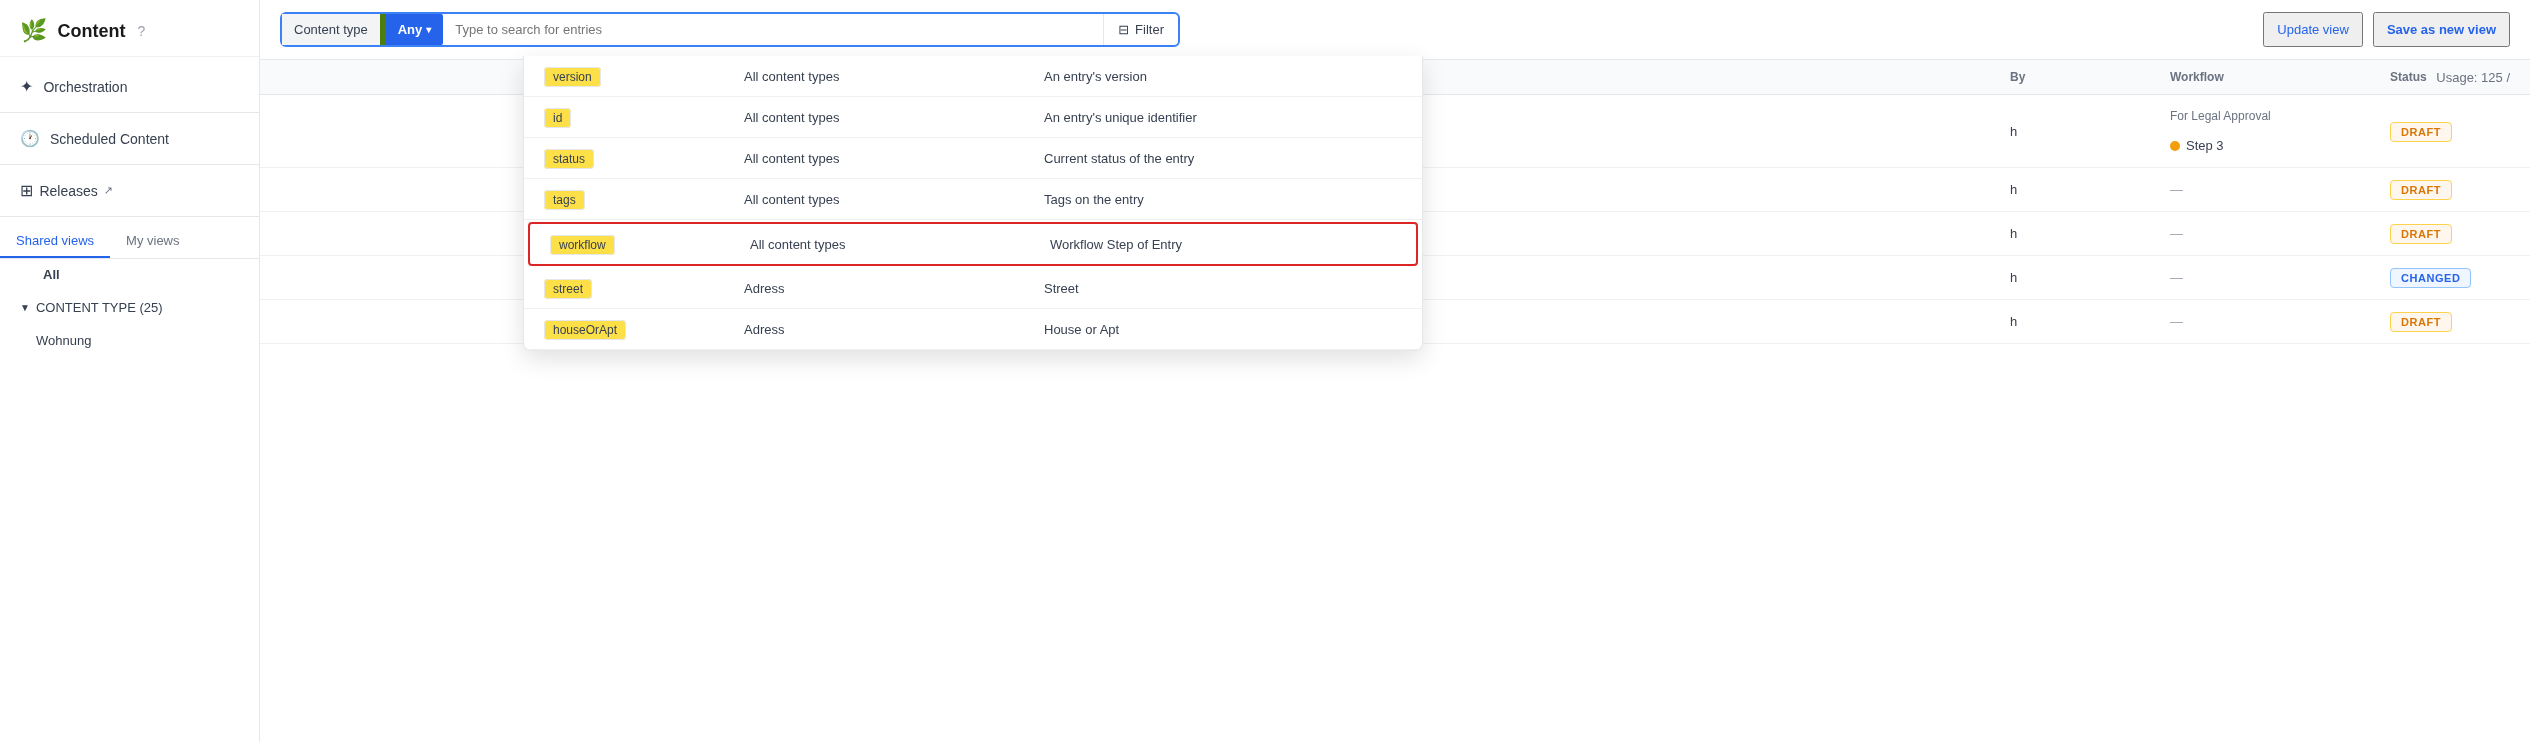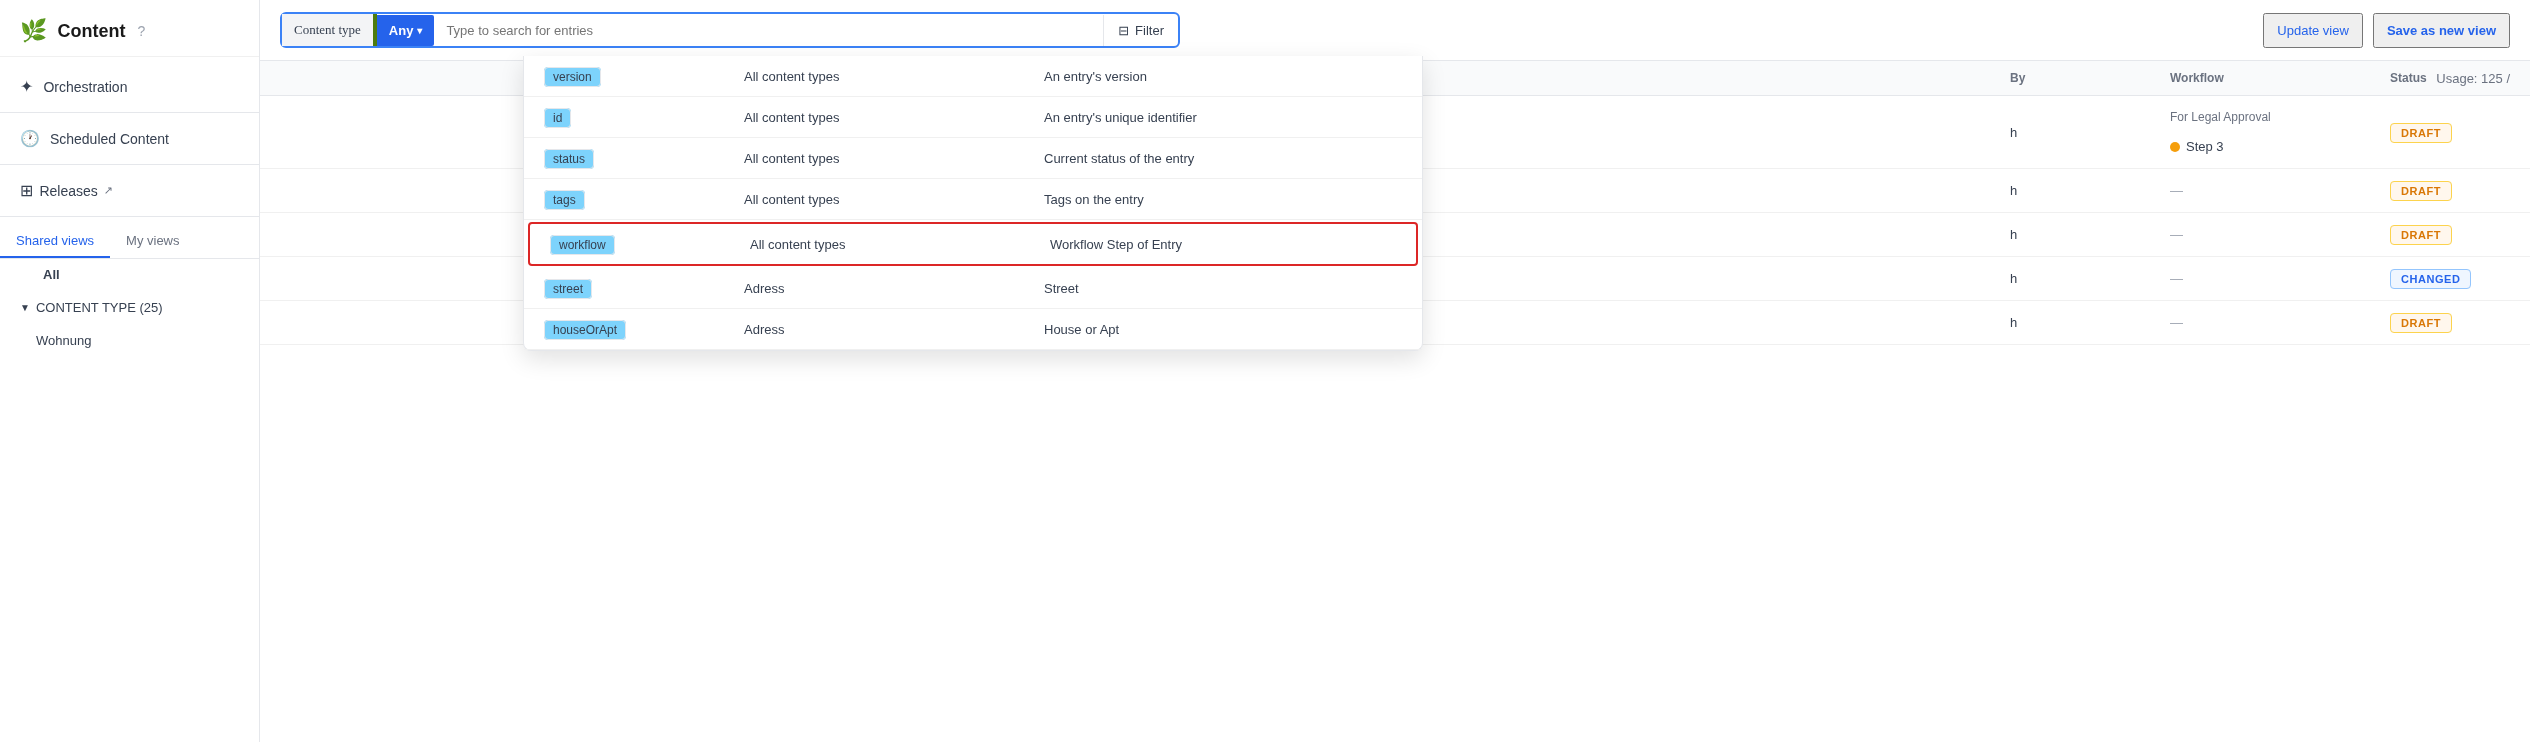--- a/index.html
+++ b/index.html
@@ -30,37 +30,37 @@
     .sidebar-content-type .chevron { font-size: 10px; }
 
     .sidebar-sub-item { padding: 8px 20px 8px 36px; font-size: 13px; color: #374151; cursor: pointer; }
 
     
     .main { flex: 1; display: flex; flex-direction: column; overflow: hidden; position: relative; }
 
     
     .toolbar { display: flex; align-items: center; gap: 10px; padding: 12px 20px; border-bottom: 1px solid #e5e7eb; background: #fff; position: relative; z-index: 100; }
     .search-bar { display: flex; align-items: center; border: 2px solid #3b82f6; border-radius: 6px; overflow: visible; background: #fff; flex: 0 0 900px; position: relative; }
-    .content-type-btn { display: flex; align-items: center; gap: 4px; padding: 8px 12px; background: #f3f4f6; border-right: 4px solid #4d7c0f; font-size: 13px; color: #374151; white-space: nowrap; font-family: Liberation Serif, serif; }
+    .content-type-btn { display: flex; align-items: center; gap: 4px; padding: 8px 12px; background: #f3f4f6; border-right: 6px solid #4d7c0f; font-size: 13px; color: #374151; white-space: nowrap; }
     .any-btn { display: flex; align-items: center; gap: 4px; padding: 8px 12px; background: #2563eb; color: #fff; font-size: 13px; font-weight: 600; border-radius: 0 2px 2px 0; cursor: pointer; }
     .any-chevron { font-size: 10px; }
     .search-input { flex: 1; border: none; outline: none; padding: 8px 12px; font-size: 13px; color: #6b7280; background: transparent; min-width: 200px; }
     .filter-btn { display: flex; align-items: center; gap: 6px; padding: 8px 14px; font-size: 13px; color: #374151; cursor: pointer; border-left: 1px solid #e5e7eb; }
 
     .toolbar-spacer { flex: 1; }
     .update-view-btn { font-size: 13px; color: #2563eb; cursor: pointer; padding: 8px 12px; }
     .save-new-view-btn { font-size: 13px; color: #2563eb; font-weight: 600; cursor: pointer; padding: 8px 12px; }
 
     
     .dropdown-overlay { position: absolute; top: 56px; left: 263px; width: 900px; background: #fff; border: 1px solid #e5e7eb; border-top: none; box-shadow: 0 8px 24px rgba(0,0,0,0.12); z-index: 200; border-radius: 0 0 8px 8px; }
 
     .dropdown-row { display: flex; align-items: center; padding: 12px 20px; border-bottom: 1px solid #f0f0f0; cursor: pointer; }
     .dropdown-row.highlighted { border: 2px solid #dc2626; background: #fff; margin: 2px 4px; border-radius: 4px; }
 
-    .dropdown-tag { background: #7dd3fc; border: 1px solid #e5e7eb; border-radius: 4px; padding: 2px 8px; font-size: 12px; color: #374151; font-weight: 500; min-width: 100px; }
+    .dropdown-tag { background: #fde047; border: 1px solid #e5e7eb; border-radius: 4px; padding: 2px 8px; font-size: 12px; color: #374151; font-weight: 500; min-width: 100px; }
     .dropdown-col1 { width: 200px; }
     .dropdown-col2 { width: 300px; font-size: 13px; color: #374151; }
     .dropdown-col3 { flex: 1; font-size: 13px; color: #374151; font-weight: 500; }
 
     
     .content-area { flex: 1; overflow: auto; position: relative; }
     .table-header { display: flex; align-items: center; padding: 10px 20px; border-bottom: 1px solid #e5e7eb; background: #f9fafb; font-size: 12px; color: #6b7280; font-weight: 600; gap: 20px; }
     .col-by { width: 140px; text-align: left; }
     .col-workflow { width: 200px; }
     .col-status { width: 120px; }

